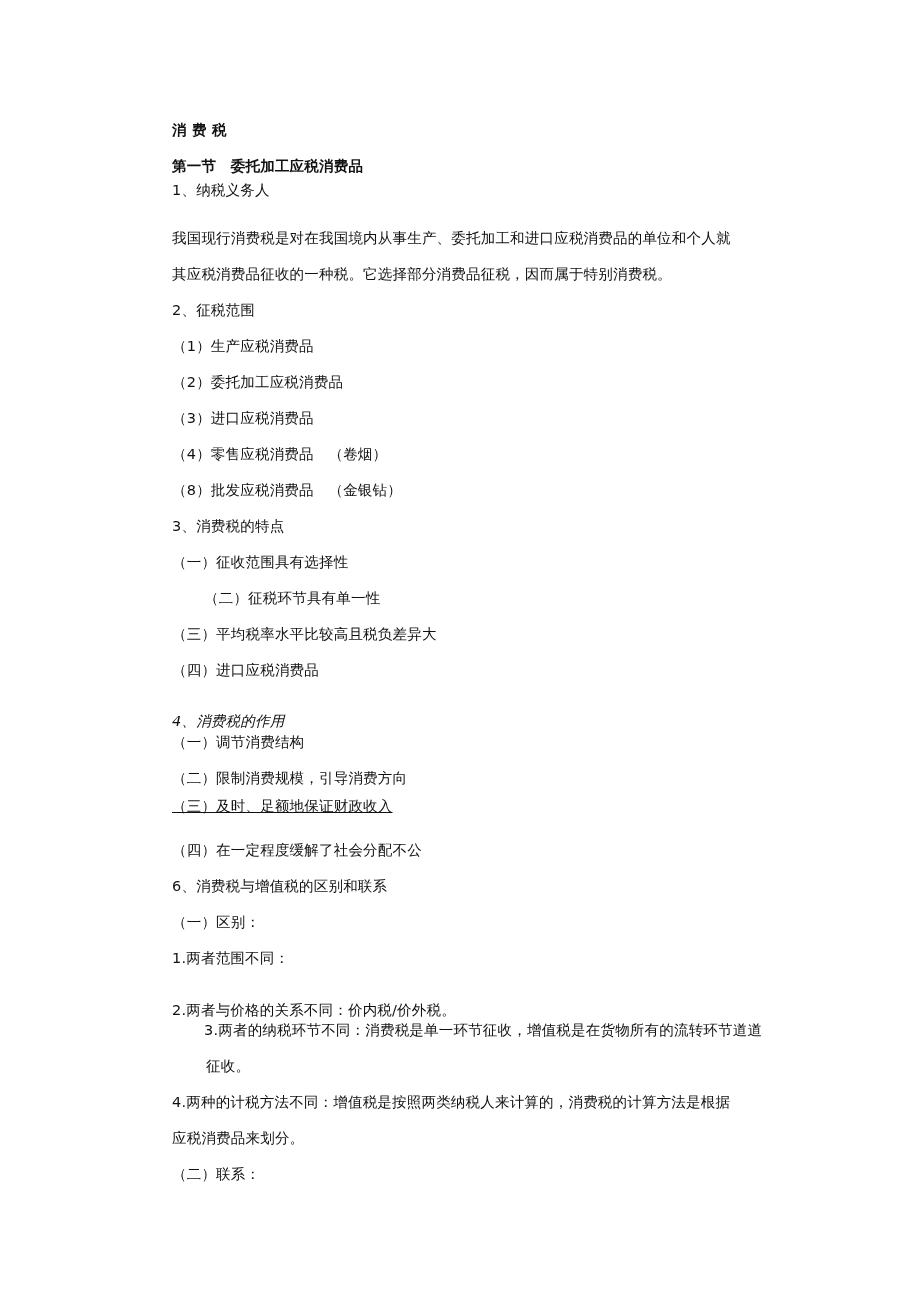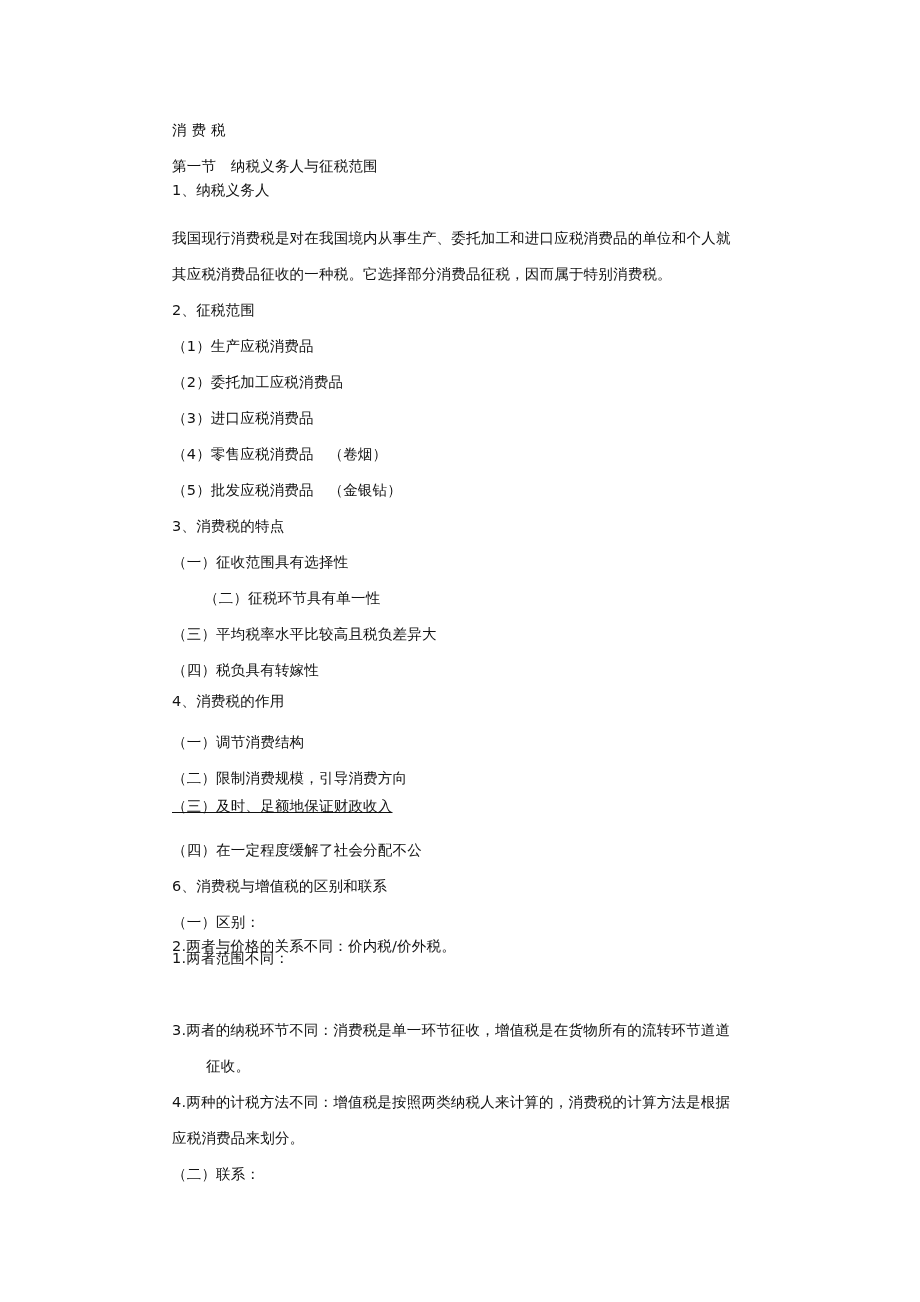--- a/index.html
+++ b/index.html
@@ -1,53 +1,53 @@
 <!DOCTYPE html>
 <html><head>
   <meta charset="utf-8">
   <style>
     html, body { margin: 0; padding: 0; background: #ffffff; }
     body { width: 920px; height: 1302px; position: relative; overflow: hidden;
            font-family: "DejaVu Sans", "Liberation Sans", sans-serif; color: #111; }
     .page { position: absolute; left: 172px; top: 0; width: 620px; }
     .line { position: absolute; left: 0; font-size: 14.5px; line-height: 20px; white-space: nowrap; letter-spacing: 0.2px; }
-    .bold { font-weight: normal; }
+    .bold { font-weight: bold; }
   </style>
 </head>
 <body>
 
 <div class="page">
   <div class="line bold" style="top:120px;">消 费 税</div>
-  <div class="line bold" style="top:156px;">第一节　纳税义务人与征税范围</div>
+  <div class="line bold" style="top:156px;">第一节　委托加工应税消费品</div>
 
   <div class="line" style="top:180px;">1、纳税义务人</div>
   <div class="line" style="top:228px;">我国现行消费税是对在我国境内从事生产、委托加工和进口应税消费品的单位和个人就</div>
   <div class="line" style="top:264px;">其应税消费品征收的一种税。它选择部分消费品征税，因而属于特别消费税。</div>
 
   <div class="line" style="top:300px;text-align:right;">2、征税范围</div>
   <div class="line" style="top:336px;">（1）生产应税消费品</div>
   <div class="line" style="top:372px;">（2）委托加工应税消费品</div>
   <div class="line" style="top:408px;">（3）进口应税消费品</div>
   <div class="line" style="top:444px;">（4）零售应税消费品　（卷烟）</div>
-  <div class="line" style="top:480px;">（5）批发应税消费品　（金银钻）</div>
+  <div class="line" style="top:480px;">（8）批发应税消费品　（金银钻）</div>
 
   <div class="line" style="top:516px;">3、消费税的特点</div>
   <div class="line" style="top:552px;">（一）征收范围具有选择性</div>
   <div class="line" style="top:588px;margin-left:32px;">（二）征税环节具有单一性</div>
   <div class="line" style="top:624px;">（三）平均税率水平比较高且税负差异大</div>
-  <div class="line" style="top:660px;">（四）税负具有转嫁性</div>
+  <div class="line" style="top:660px;">（四）进口应税消费品</div>
 
-  <div class="line" style="top:691px;">4、消费税的作用</div>
+  <div class="line" style="top:711px;font-style:italic;">4、消费税的作用</div>
   <div class="line" style="top:732px;">（一）调节消费结构</div>
   <div class="line" style="top:768px;">（二）限制消费规模，引导消费方向</div>
   <div class="line" style="top:796px;text-decoration:underline;">（三）及时、足额地保证财政收入</div>
   <div class="line" style="top:840px;">（四）在一定程度缓解了社会分配不公</div>
 
   <div class="line" style="top:876px;">6、消费税与增值税的区别和联系</div>
   <div class="line" style="top:912px;">（一）区别：</div>
   <div class="line" style="top:948px;">1.两者范围不同：</div>
-  <div class="line" style="top:936px;text-align:center;">2.两者与价格的关系不同：价内税/价外税。</div>
-  <div class="line" style="top:1020px;">3.两者的纳税环节不同：消费税是单一环节征收，增值税是在货物所有的流转环节道道</div>
+  <div class="line" style="top:1000px;text-align:center;">2.两者与价格的关系不同：价内税/价外税。</div>
+  <div class="line" style="top:1020px;margin-left:32px;">3.两者的纳税环节不同：消费税是单一环节征收，增值税是在货物所有的流转环节道道</div>
   <div class="line" style="top:1056px;margin-left:34px;">征收。</div>
   <div class="line" style="top:1092px;">4.两种的计税方法不同：增值税是按照两类纳税人来计算的，消费税的计算方法是根据</div>
   <div class="line" style="top:1128px;">应税消费品来划分。</div>
   <div class="line" style="top:1164px;">（二）联系：</div>
 </div>
 
 </body></html>

